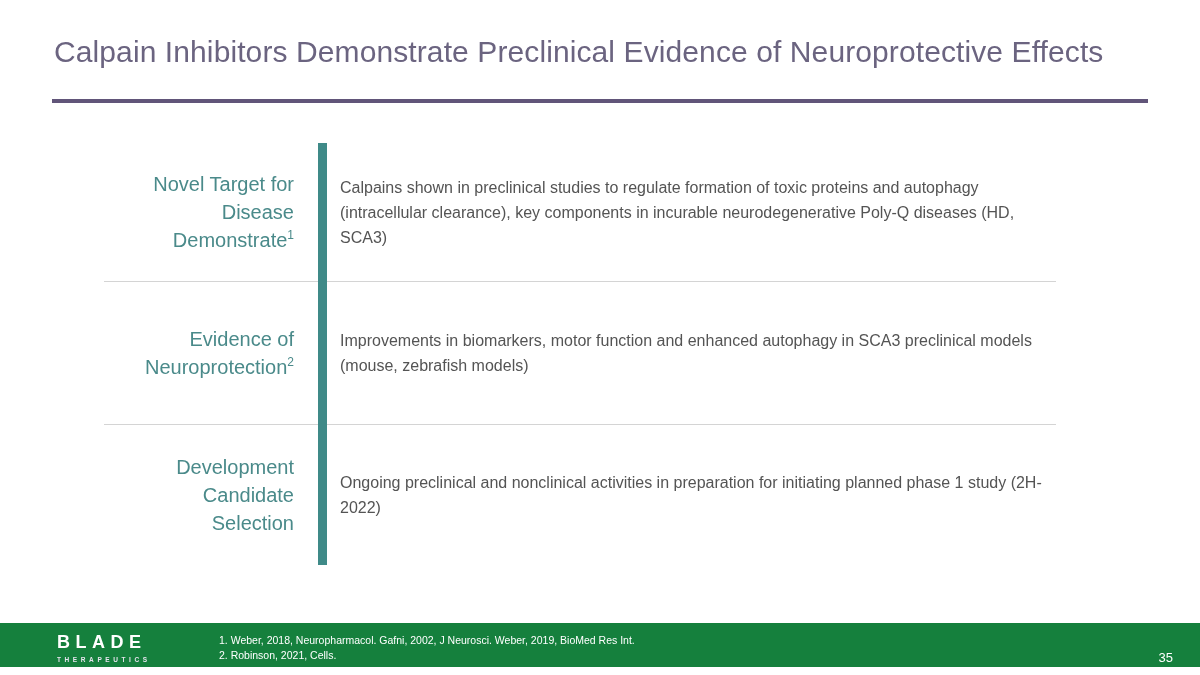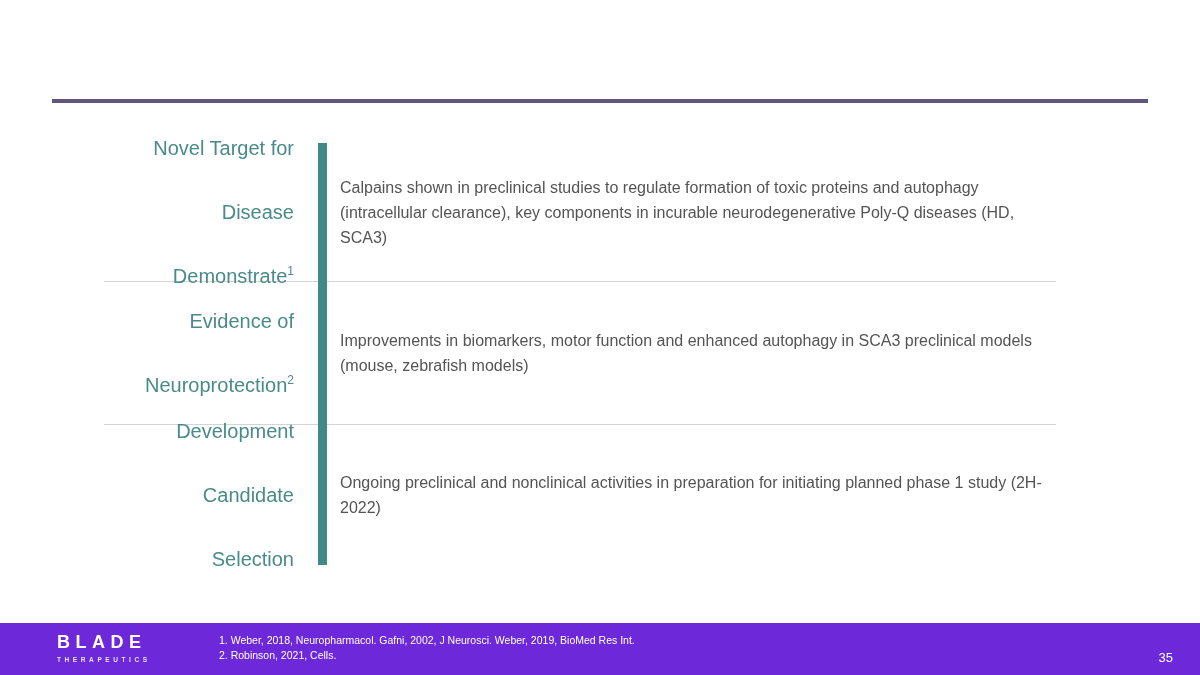--- a/index.html
+++ b/index.html
@@ -84,21 +84,20 @@
     padding-right: 12px;
     box-sizing: border-box;
     text-align: right;
     color: #4a8a8a;
     font-size: 20px;
     line-height: 28px;
     font-weight: 400;
     display: flex;
     flex-direction: column;
     justify-content: center;
-    gap: 36px;
   }
   .row-label sup {
     font-size: 12px;
     line-height: 0;
     vertical-align: super;
   }
   .row-body {
     flex: 1;
     padding-left: 34px;
     box-sizing: border-box;
@@ -111,22 +110,22 @@
     justify-content: center;
   }
   .row-1 .row-body { justify-content: flex-start; padding-top: 32px; }
 
   
   .footer {
     position: absolute;
     left: 0;
     top: 623px;
     width: 1200px;
-    height: 52px;
-    background: #6d28d9;
+    height: 44px;
+    background: #15803d;
   }
   .logo {
     position: absolute;
     left: 57px;
     top: 9px;
     width: 160px;
   }
   .logo-word {
     font-size: 18px;
     font-weight: bold;
@@ -158,20 +157,21 @@
     color: #ffffff;
     font-size: 13px;
     line-height: 14px;
   }
 </style>
 </head>
 <body>
 
 <div class="slide">
 
+  <div class="slide-title">Calpain Inhibitors Demonstrate Preclinical Evidence of Neuroprotective Effects</div>
   <div class="title-rule"></div>
 
   <div class="content">
 
     <div class="sep sep-1"></div>
     <div class="sep sep-2"></div>
     <div class="teal-bar"></div>
 
     <div class="row row-1">
       <div class="row-label">

